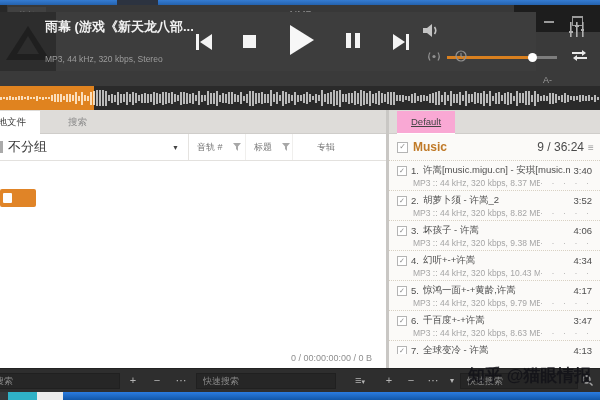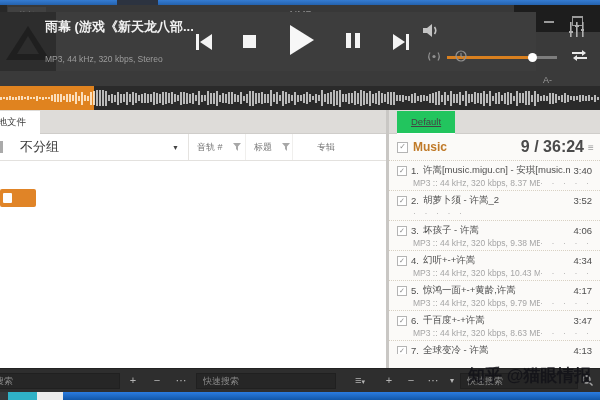--- a/index.html
+++ b/index.html
@@ -44,43 +44,43 @@
   .wbar{position:relative;width:2px;margin-right:1px;background:#b9b9b9;flex:0 0 auto;}
   .wplayed{background:rgba(255,238,214,.85);}
   
   .content{position:absolute;left:0;top:110px;width:600px;height:258px;display:flex;}
   .lpanel{width:386px;display:flex;flex-direction:column;background:#fff;}
   .splitter{width:3px;background:#c9c7c4;}
   .rpanel{width:211px;display:flex;flex-direction:column;background:#fbfaf8;}
   .tabbar{height:23px;background:#dedcd9;display:flex;align-items:flex-end;border-bottom:1px solid #cfcdca;flex:0 0 auto;}
   .tab{height:22px;line-height:22px;padding:0 14px;font-size:9.5px;color:#8a8a8a;white-space:nowrap;cursor:default;}
   .tab.active{background:#fff;color:#3c3c3c;border-bottom:1px solid #fff;margin-bottom:-1px;}
-  .tab.rtab{background:#22c55e;margin-left:8px;color:#444;text-decoration:underline;border-bottom:1px solid #fff;margin-bottom:-1px;}
+  .tab.rtab{background:#f9a8d4;margin-left:8px;color:#444;text-decoration:underline;border-bottom:1px solid #fff;margin-bottom:-1px;}
   
   .lheader{height:26px;display:flex;align-items:center;border-bottom:1px solid #e3e1de;flex:0 0 auto;}
   .grp-seg{width:188px;height:100%;display:flex;align-items:center;border-right:1px solid #e5e3e0;position:relative;}
   .grp-frag{position:absolute;left:0;top:7px;width:3px;height:12px;background:#aaa;}
-  .grp-label{margin-left:20px;font-size:13px;color:#3a3a3a;flex:1;}
+  .grp-label{margin-left:8px;font-size:13px;color:#3a3a3a;flex:1;}
   .grp-caret{font-size:7px;color:#444;margin-right:9px;}
   .colh{height:100%;display:flex;align-items:center;font-size:9px;color:#757575;
     border-right:1px solid #f0efed;white-space:nowrap;}
   .colh .lbl{margin-left:8px;}
   .funnel{margin-left:10px;}
   .c1{width:56px;}.c2{width:40px;}.c3{width:46px;}.c4{flex:1;border-right:none;margin-left:16px;}
   .list-area{flex:1;position:relative;background:#fff;}
   .orange-frag{position:absolute;left:0;top:28px;width:36px;height:18px;background:#e08427;border-radius:2px;}
   .orange-frag .wchip{position:absolute;left:3px;top:4px;width:9px;height:10px;background:#fdfdfd;border-radius:1px;}
   .lstatus{height:20px;line-height:20px;text-align:right;padding-right:14px;font-size:9px;color:#8f8f8f;flex:0 0 auto;}
   
   .music-hd{height:26px;display:flex;align-items:center;padding:0 6px 0 8px;
     border-bottom:1px dotted #d6cfc1;flex:0 0 auto;}
   .chk{width:9px;height:9px;background:#fff;border:1px solid #b4b4b4;font-size:8px;line-height:8px;
     color:#8a8a8a;text-align:center;flex:0 0 auto;}
   .music-name{margin-left:5px;font-size:12px;font-weight:bold;color:#c07a28;}
-  .music-sum{margin-left:auto;font-size:16px;color:#4a4a4a;font-weight:bold;}
+  .music-sum{margin-left:auto;font-size:12px;color:#4a4a4a;}
   .grp-menu{width:12px;margin-right:-6px;margin-left:4px;color:#9a9a9a;font-size:10px;}
   .items{height:193px;overflow:hidden;flex:0 0 auto;}
   .item{height:29px;border-bottom:1px dotted #d8d1c3;}
   .il1{display:flex;align-items:center;padding:3px 8px 0 8px;gap:4px;}
   .il1 .chk{width:8px;height:8px;font-size:7px;line-height:7px;}
   .inum{font-size:9.5px;color:#4e4e4e;}
   .ititle{font-size:9.5px;color:#4e4e4e;flex:1;white-space:nowrap;overflow:hidden;}
   .idur{font-size:9.5px;color:#4e4e4e;}
   .il2{display:flex;align-items:center;padding:1px 8px 0 24px;}
   .idet{font-size:8.5px;color:#a5a5a5;flex:1;white-space:nowrap;overflow:hidden;}
@@ -408,20 +408,21 @@
       <div class="wbar" style="height: 3px;"></div>
       <div class="wbar" style="height: 7px;"></div>
       <div class="wbar" style="height: 3px;"></div>
     </div>
 
   <div class="content">
 
     <div class="lpanel">
       <div class="tabbar">
         <div class="tab active" style="margin-left:-26px;">本地文件</div>
+        <div class="tab" style="margin-left:14px;">搜索</div>
       </div>
       <div class="lheader">
         <div class="grp-seg">
           <div class="grp-frag"></div>
           <div class="grp-label">不分组</div>
           <div class="grp-caret">▼</div>
         </div>
         <div class="colh c1">
           <span class="lbl">音轨 #</span>
           <svg class="funnel" width="8" height="8">
@@ -436,20 +437,21 @@
         </div>
         <div class="colh c4">
           <span class="lbl">专辑</span>
         </div>
       </div>
       <div class="list-area">
         <div class="orange-frag">
           <div class="wchip"></div>
         </div>
       </div>
+      <div class="lstatus">0 / 00:00:00:00 / 0 B</div>
     </div>
 
     <div class="splitter"></div>
 
     <div class="rpanel">
       <div class="tabbar">
         <div class="tab rtab">Default</div>
       </div>
       <div class="music-hd">
         <div class="chk">✓</div>
@@ -473,20 +475,21 @@
           </div>
 
           <div class="item">
             <div class="il1">
               <div class="chk">✓</div>
               <span class="inum">2.</span>
               <span class="ititle">胡萝卜须 - 许嵩_2</span>
               <span class="idur">3:52</span>
             </div>
             <div class="il2">
+              <span class="idet">MP3 :: 44 kHz, 320 kbps, 8.82 MB</span>
               <span class="irate">· · · · ·</span>
             </div>
           </div>
 
           <div class="item">
             <div class="il1">
               <div class="chk">✓</div>
               <span class="inum">3.</span>
               <span class="ititle">坏孩子 - 许嵩</span>
               <span class="idur">4:06</span>

